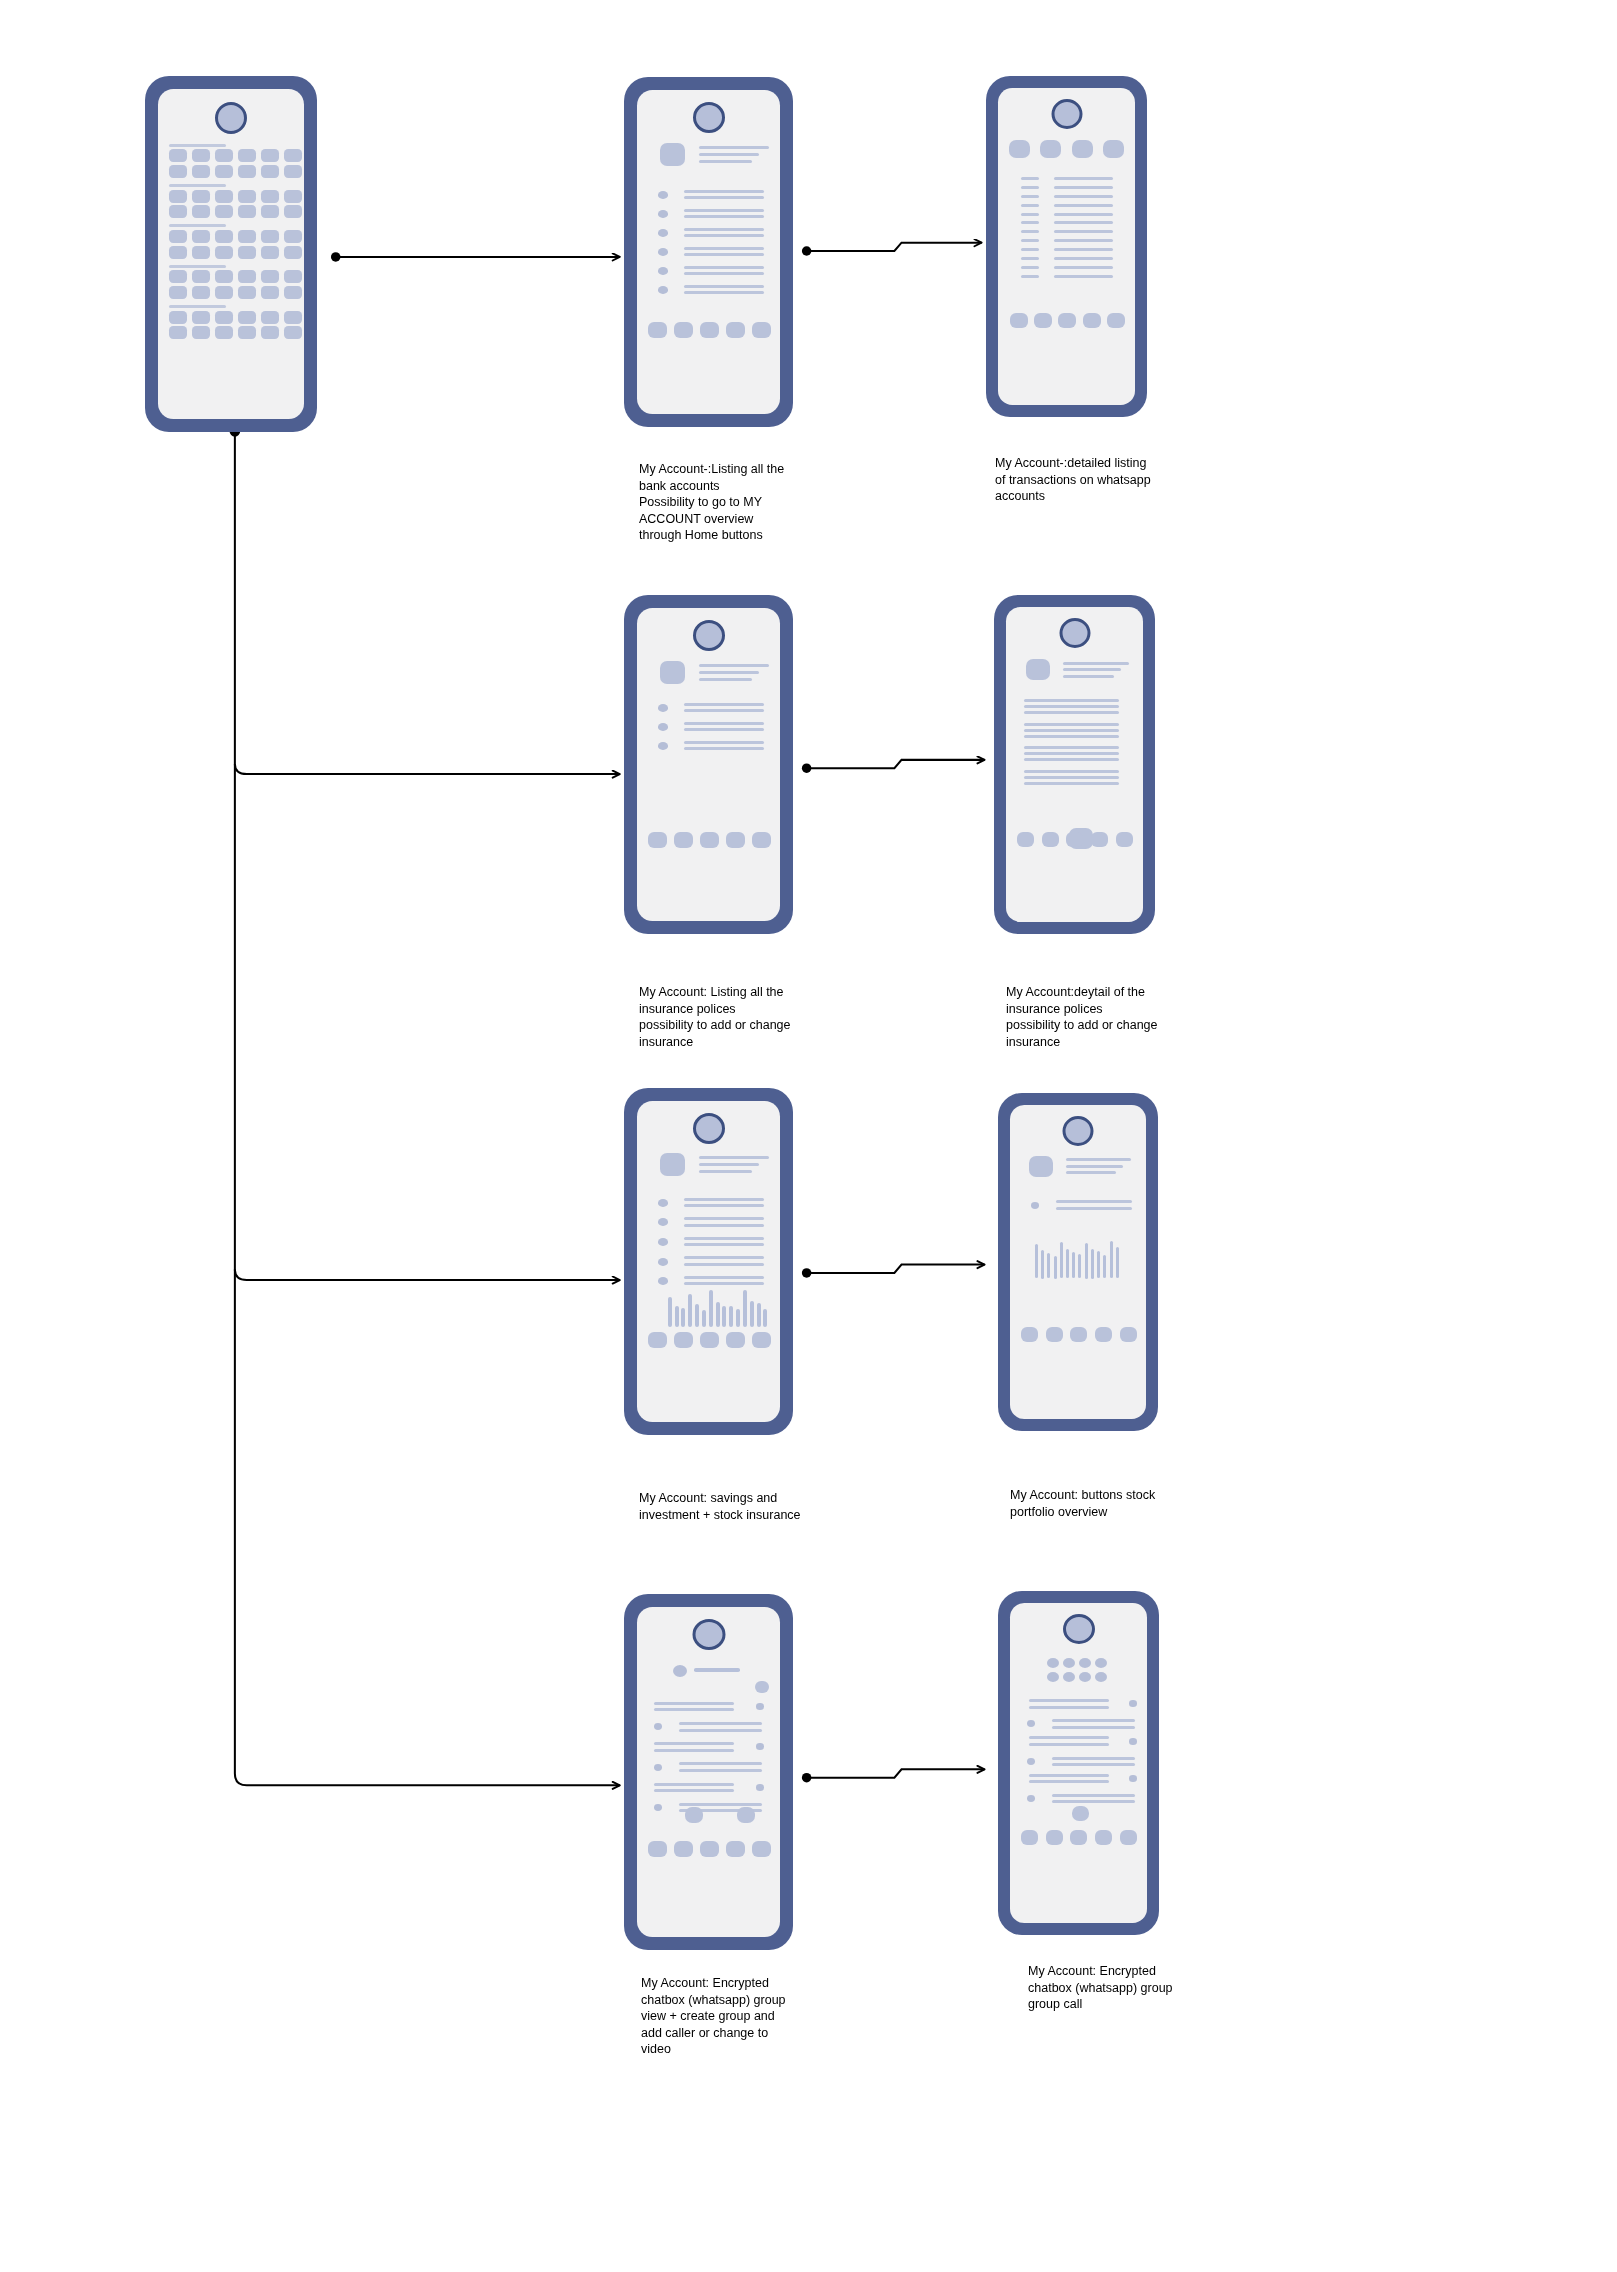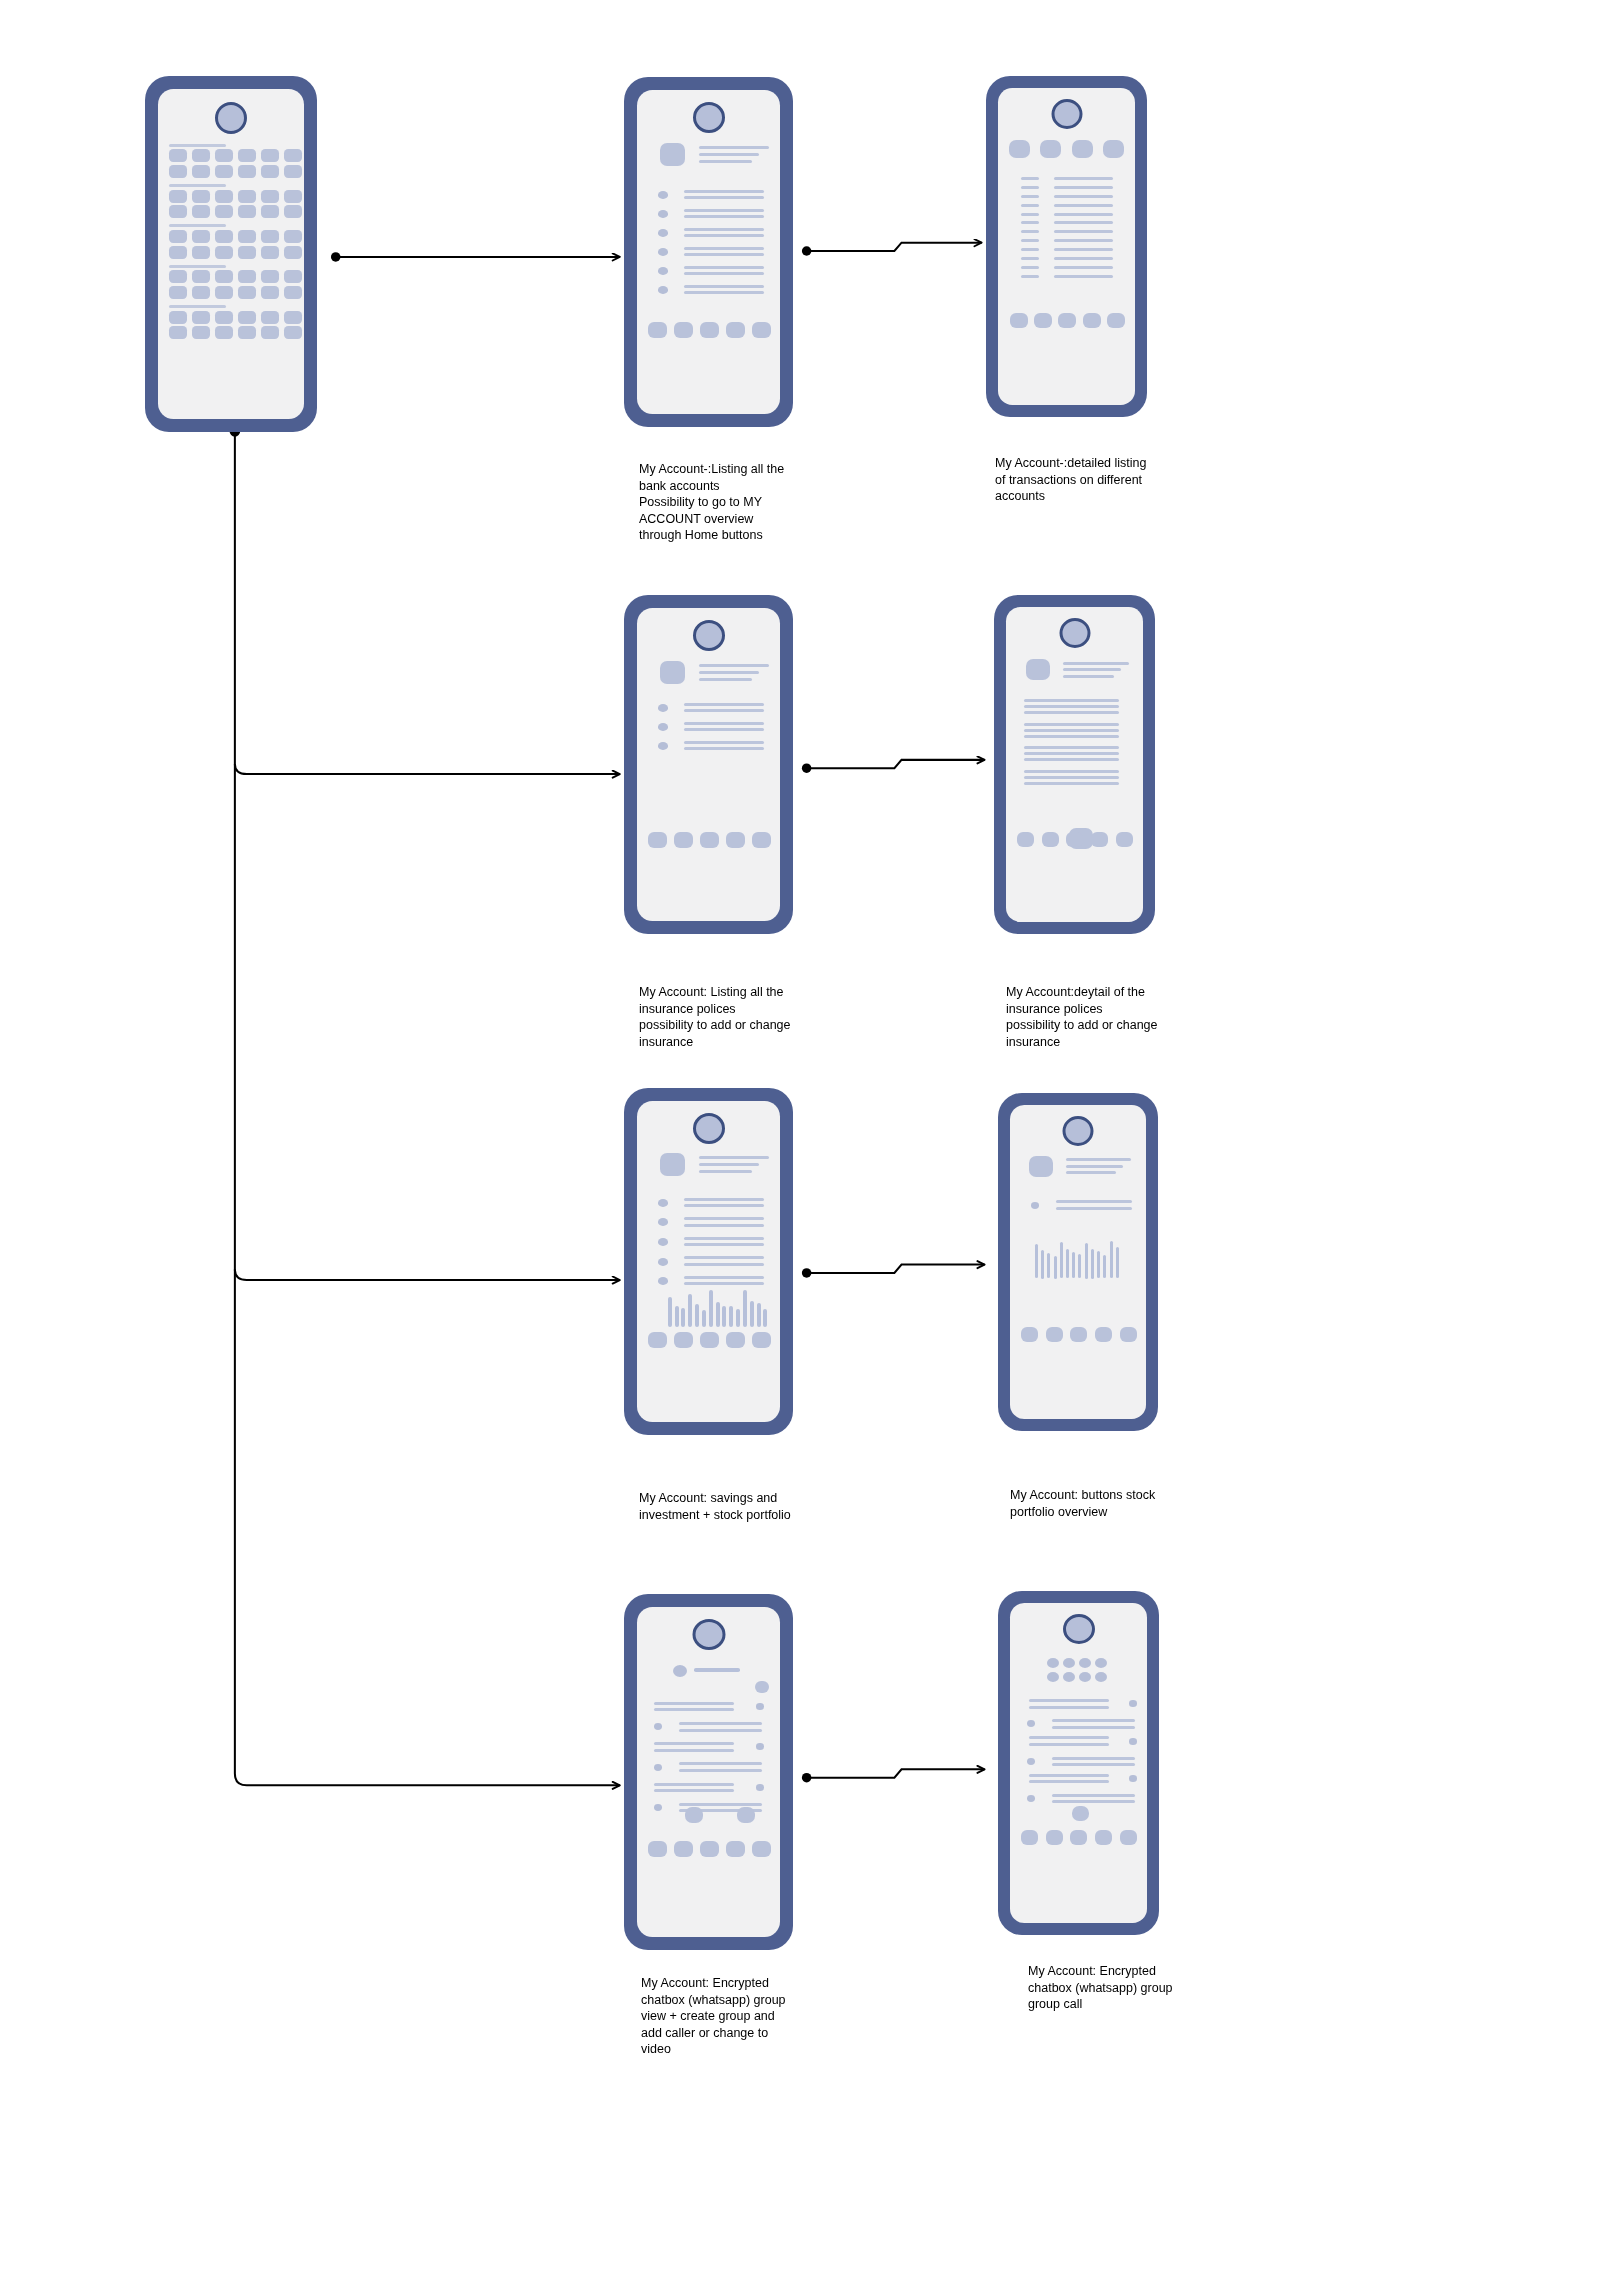--- a/index.html
+++ b/index.html
@@ -477,32 +477,32 @@
         </div>
     </div>
   </div>
 
   <div class="caption" style="left:639px;top:461px;width:178px;">My Account-:Listing all the
 bank  accounts
 Possibility to go to MY
 ACCOUNT overview
 through Home buttons</div>
   <div class="caption" style="left:995px;top:455px;width:178px;">My Account-:detailed listing
-of transactions on different
+of transactions on whatsapp
 accounts</div>
   <div class="caption" style="left:639px;top:984px;width:178px;">My Account: Listing all the
 insurance polices
 possibility to add or change
 insurance</div>
   <div class="caption" style="left:1006px;top:984px;width:178px;">My Account:deytail of the
 insurance polices
 possibility to add or change
 insurance</div>
   <div class="caption" style="left:639px;top:1490px;width:190px;">My Account:  savings and
-investment + stock portfolio</div>
+investment + stock insurance</div>
   <div class="caption" style="left:1010px;top:1487px;width:178px;">My Account:   buttons stock
 portfolio overview</div>
   <div class="caption" style="left:641px;top:1975px;width:178px;">My Account: Encrypted
 chatbox (whatsapp) group
 view + create group and
 add caller or change to
 video</div>
   <div class="caption" style="left:1028px;top:1963px;width:178px;">My Account: Encrypted
 chatbox (whatsapp) group
 group  call</div>

